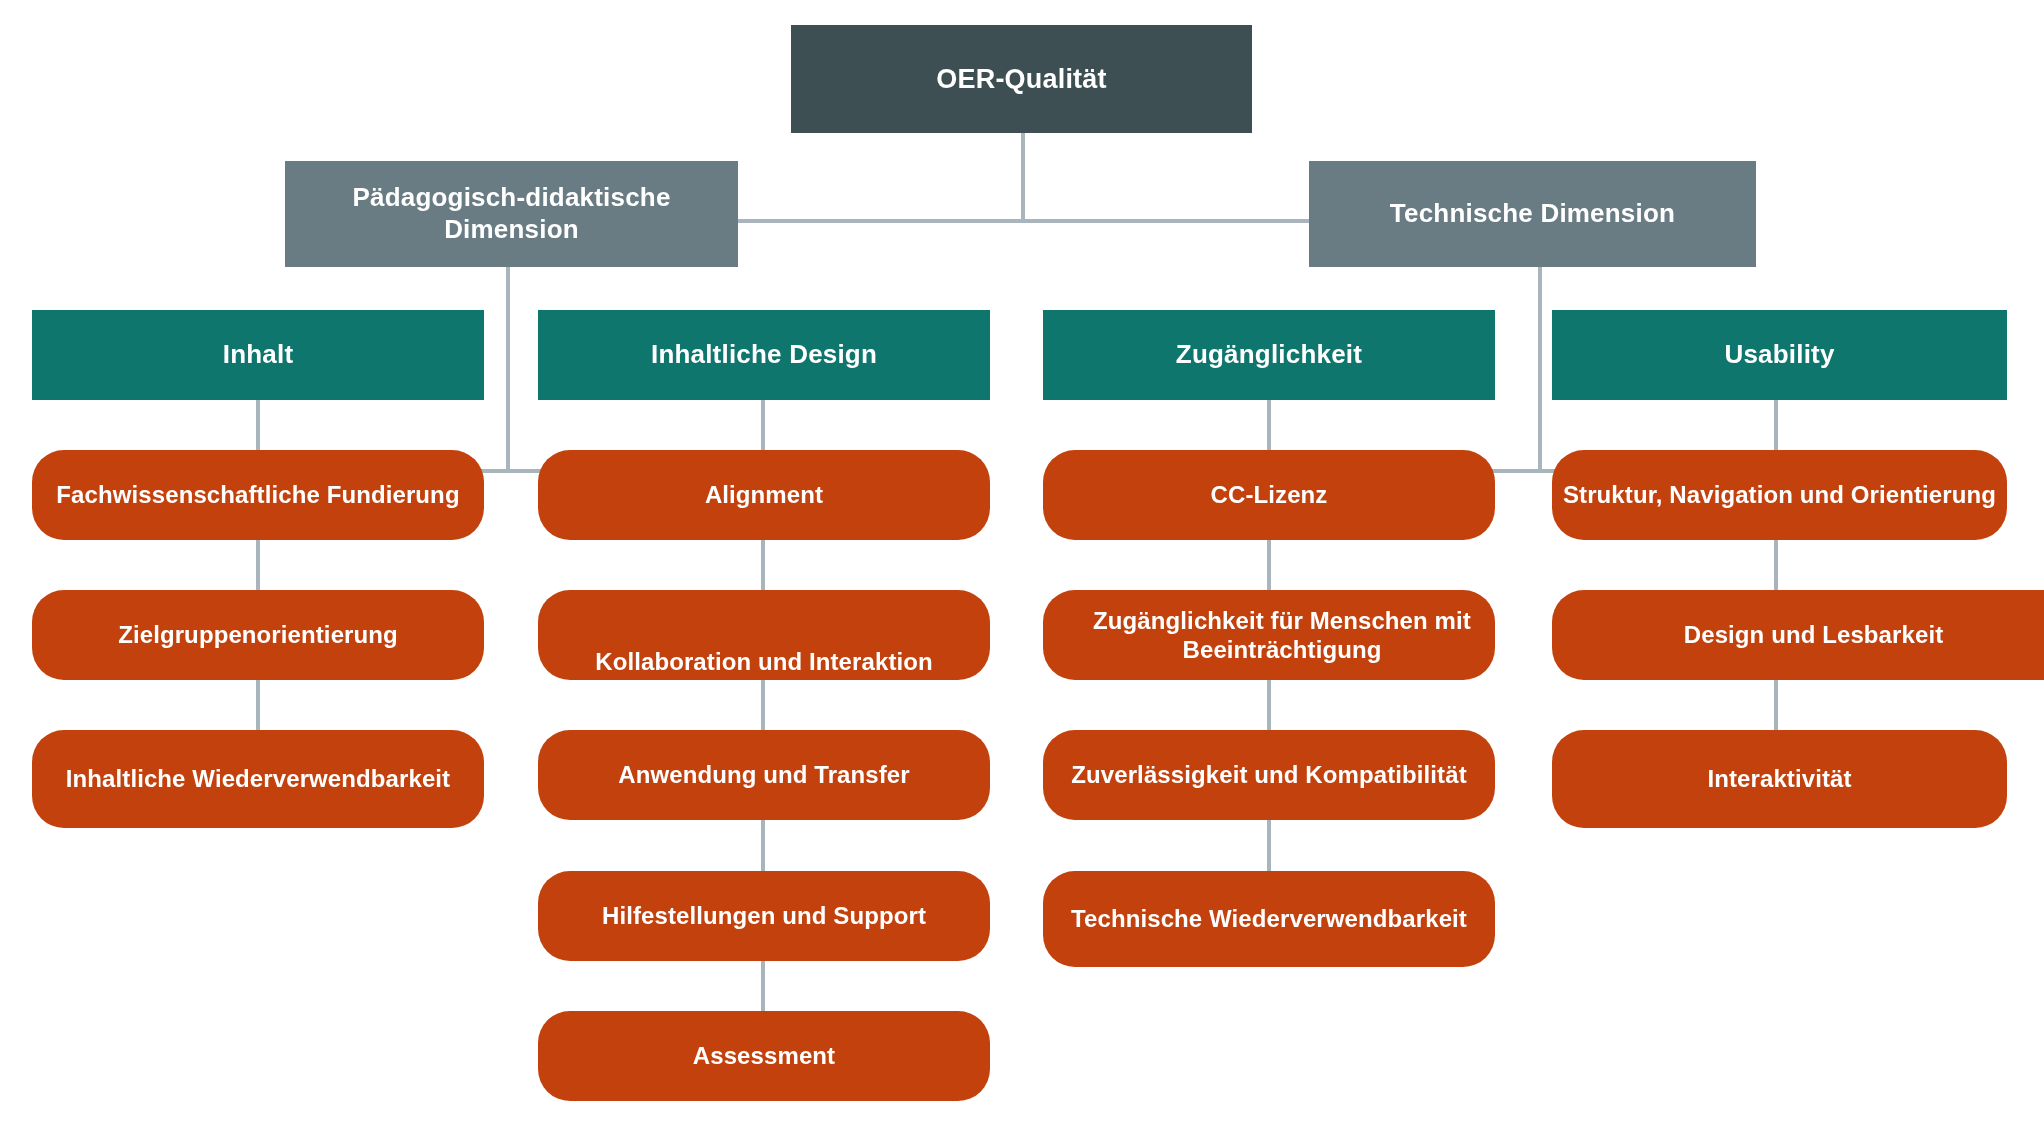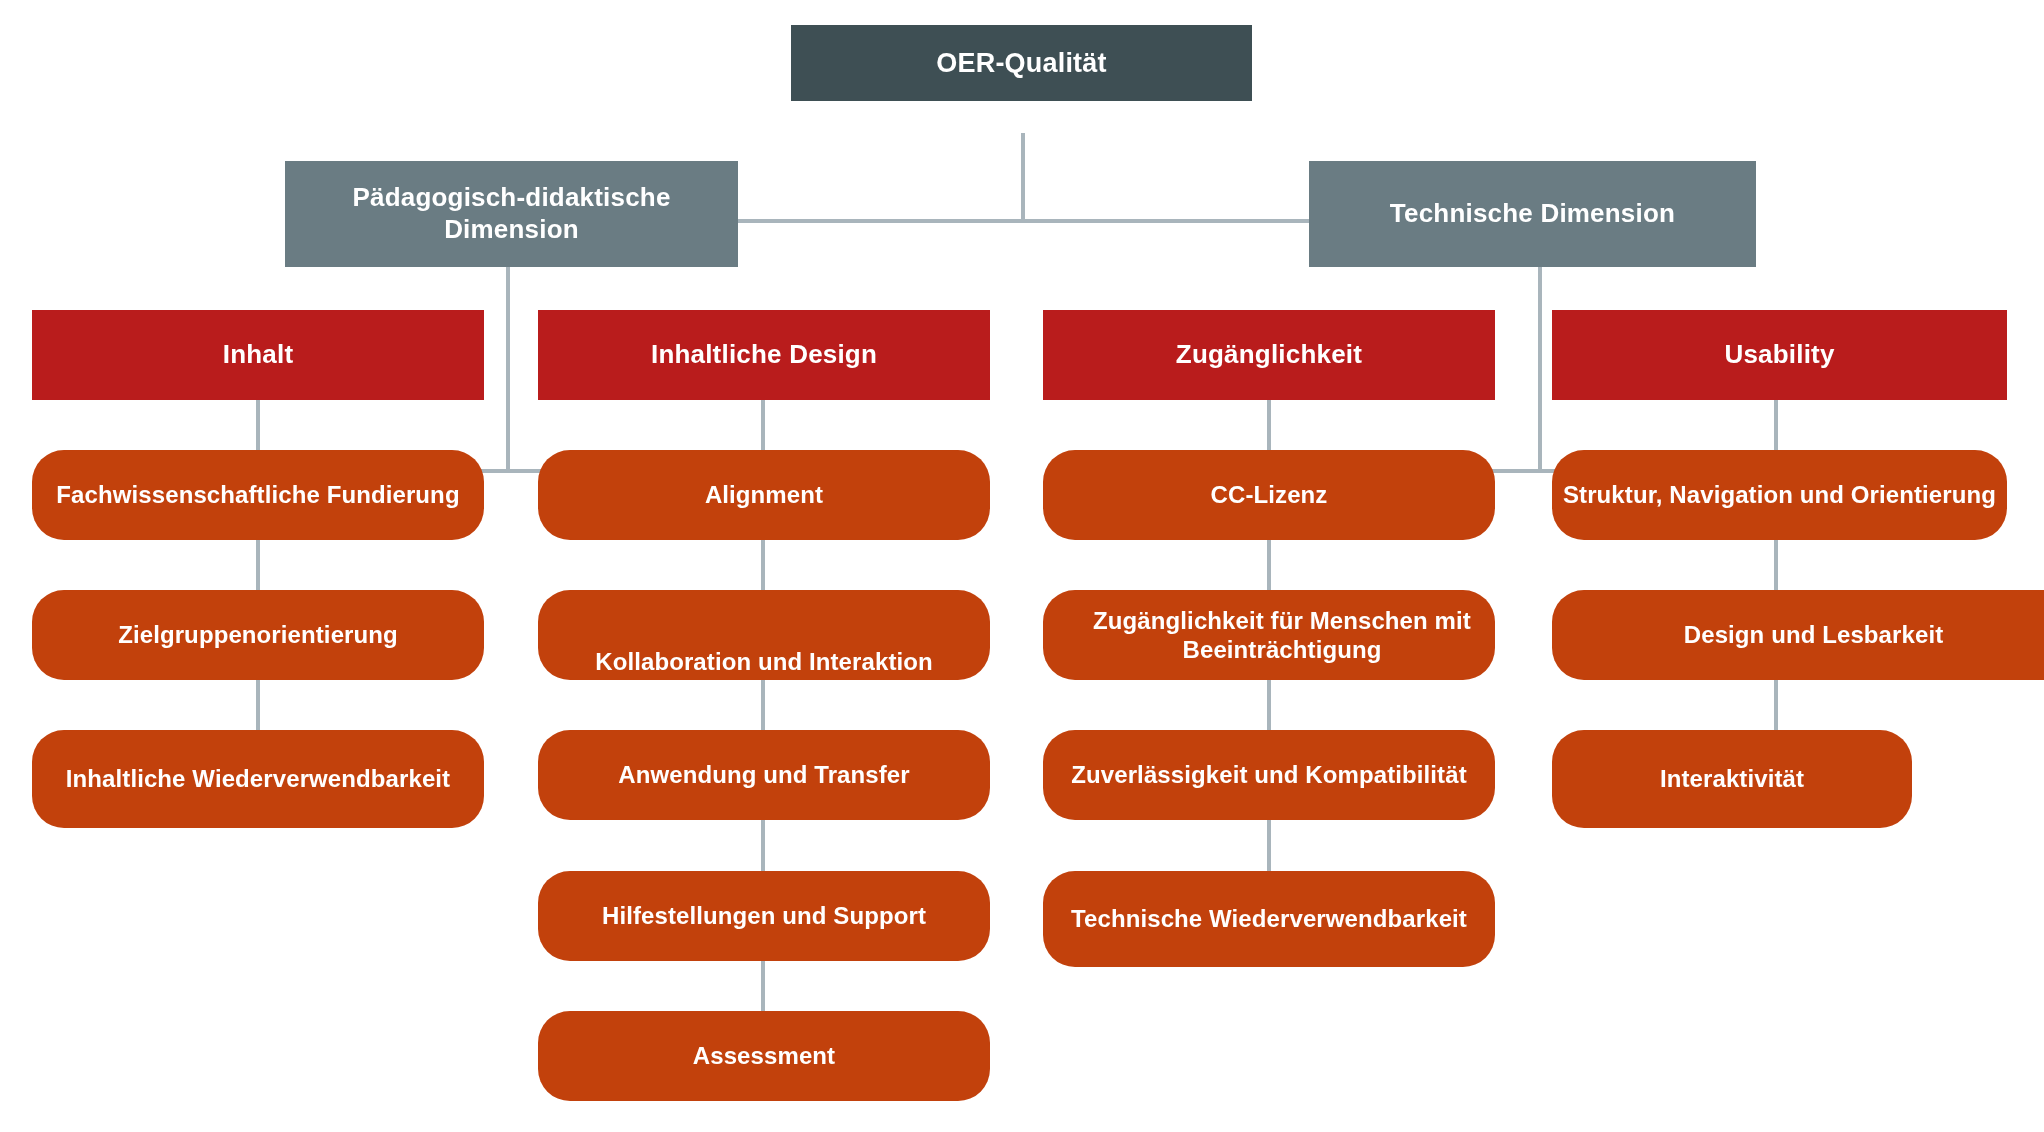--- a/index.html
+++ b/index.html
@@ -32,21 +32,21 @@
     background: #3e4f54;
     font-size: 27px;
     letter-spacing: 0.2px;
   }
   .lvl-dim {
     background: #6a7c83;
     font-size: 26px;
     letter-spacing: 0.2px;
   }
   .lvl-cat {
-    background: #b91c1c;
+    background: #0f766e;
     font-size: 26px;
     letter-spacing: 0.2px;
   }
   .lvl-item {
     background: #c2410c;
     font-size: 24px;
     letter-spacing: 0.1px;
     border-radius: 32px;
   }
   .connector {
@@ -74,21 +74,21 @@
   <div class="connector" style="left:1287px; top:469px; width:508px; height:4px;"></div>
 
   <div class="connector" style="left:256px; top:400px; width:4px; height:428px;"></div>
 
   <div class="connector" style="left:761px; top:400px; width:4px; height:680px;"></div>
 
   <div class="connector" style="left:1267px; top:400px; width:4px; height:566px;"></div>
 
   <div class="connector" style="left:1774px; top:400px; width:4px; height:428px;"></div>
 
-  <div class="node lvl-root" style="left:791px; top:25px; width:461px; height:76px;">
+  <div class="node lvl-root" style="left:791px; top:25px; width:461px; height:108px;">
     <span>OER-Qualität</span>
   </div>
 
   <div class="node lvl-dim" style="left:285px; top:161px; width:453px; height:106px;">
     <span>Pädagogisch-didaktische Dimension</span>
   </div>
 
   <div class="node lvl-dim" style="left:1309px; top:161px; width:447px; height:106px;">
     <span>Technische Dimension</span>
   </div>
@@ -158,17 +158,17 @@
   </div>
 
   <div class="node lvl-item" style="left:1552px; top:450px; width:455px; height:90px;">
     <span>Struktur, Navigation und Orientierung</span>
   </div>
 
   <div class="node lvl-item" style="left:1552px; top:590px; width:523px; height:90px;align-items:center;">
     <span>Design und Lesbarkeit</span>
   </div>
 
-  <div class="node lvl-item" style="left:1552px; top:730px; width:360px; height:98px;">
+  <div class="node lvl-item" style="left:1552px; top:730px; width:455px; height:98px;">
     <span>Interaktivität</span>
   </div>
 
 </div>
 
 </body></html>

